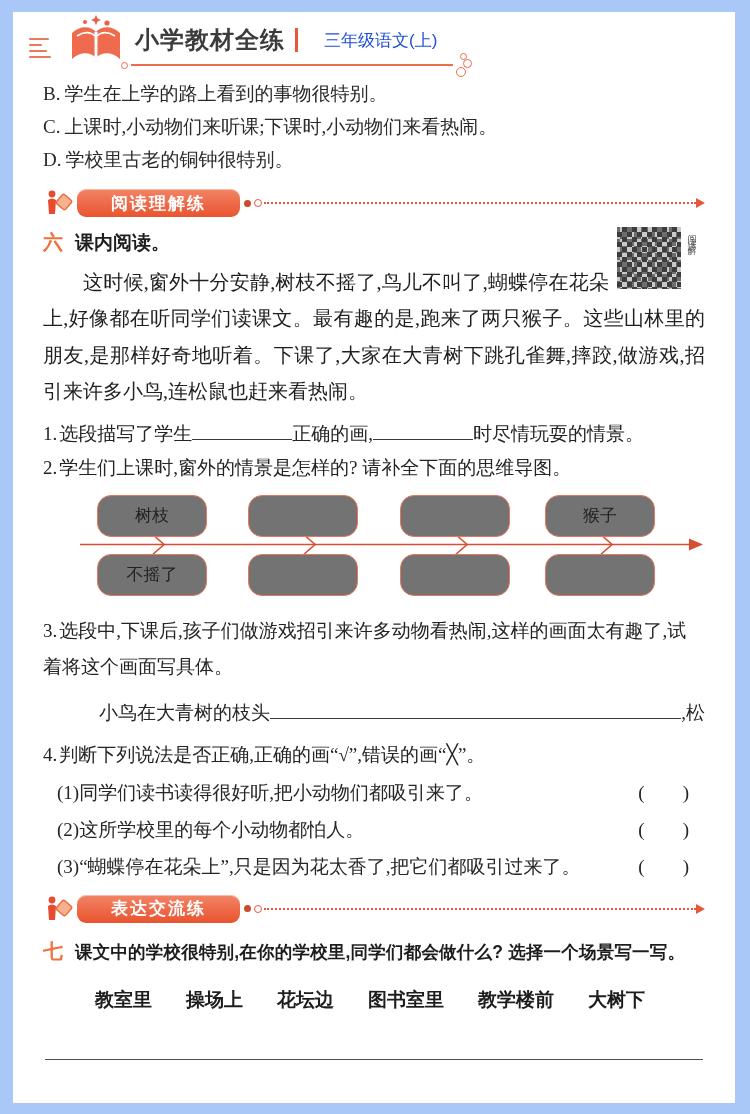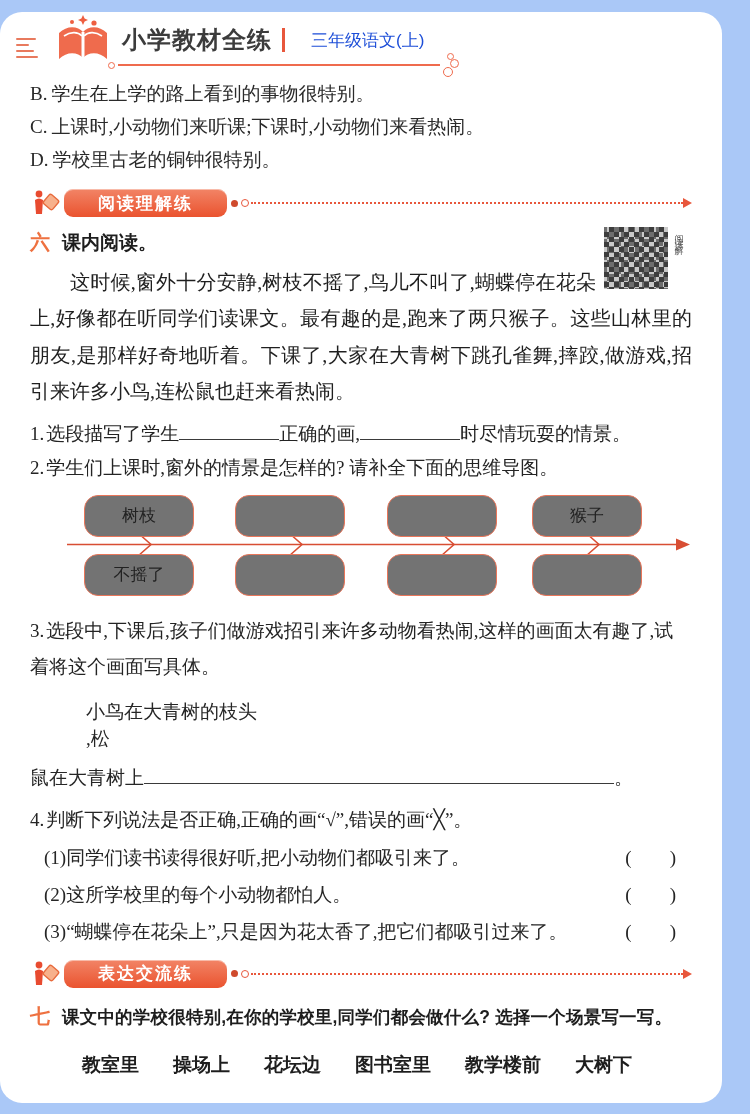--- a/index.html
+++ b/index.html
@@ -4,23 +4,22 @@
 <style>
   html,body{margin:0;padding:0;}
   body{
     width:750px;height:1114px;position:relative;
     background:#aac8f7;
     font-family:"Liberation Serif","DejaVu Serif",serif;
     color:#262626;
     overflow:hidden;
   }
   .page{
-    position:absolute;left:0;top:12px;width:722px;height:1091px;
+    position:absolute;left:13px;top:12px;width:722px;height:1091px;
     background:#ffffff;
-    border-radius:22px;
   }
   .content{padding:0 30px;position:relative;}
 
   
   .hdr{position:relative;height:58px;padding-top:6px;}
   .speedlines{position:absolute;left:-14px;top:22px;}
   .speedlines i{display:block;height:2px;background:#e87a5e;border-radius:2px;margin:4px 0;}
   .speedlines i:nth-child(1){width:20px;}
   .speedlines i:nth-child(2){width:13px;}
   .speedlines i:nth-child(3){width:18px;}
@@ -90,21 +89,21 @@
     position:absolute;width:108px;height:40px;border:1.6px solid #e9765a;border-radius:14px;
     display:flex;align-items:center;justify-content:center;
     font-size:17px;color:#222;background:#737373;z-index:2;
   }
   .fb-box.t{top:2px;} .fb-box.b{top:61px;}
   .fb-svg{position:absolute;left:0;top:0;z-index:1;}
 
   
   .fill{display:flex;align-items:baseline;font-size:19px;line-height:26px;margin:12px 0 10px 0;}
   .fill .uline{border-bottom:1.3px solid #3a3a3a;height:1em;}
-  .fill.f1{margin-left:56px;margin-top:14px;flex-direction:column;}
+  .fill.f1{margin-left:56px;margin-top:14px;}
   .fill.f1 .uline{flex:1;}
   .fill.f2 .uline{width:470px;flex:0 0 auto;}
 
   
   .judge{display:flex;justify-content:space-between;align-items:center;
          font-size:19px;line-height:24px;margin:13px 16px 13px 14px;}
   .bracket{white-space:pre;font-size:19px;color:#242424;flex:0 0 auto;margin-left:10px;}
 
   
   .q7{display:flex;align-items:baseline;margin-top:13px;white-space:nowrap;}
@@ -217,25 +216,20 @@
       </div>
 
       <div class="qline" style="margin-top:14px;line-height:36px;margin-bottom:0;">
         <span class="qn">3.</span><span>选段中,下课后,孩子们做游戏招引来许多动物看热闹,这样的画面太有趣了,试着将这个画面写具体。</span>
       </div>
       <div class="fill f1">
         <span>小鸟在大青树的枝头</span>
         <span class="uline"></span>
         <span>,松</span>
       </div>
-      <div class="fill f2">
-        <span>鼠在大青树上</span>
-        <span class="uline"></span>
-        <span>。</span>
-      </div>
 
       <div class="qline" style="margin-top:16px;">
         <span class="qn">4.</span><span>判断下列说法是否正确,正确的画“√”,错误的画“╳”。</span>
       </div>
       <div class="judge">
         <span>(1)同学们读书读得很好听,把小动物们都吸引来了。</span>
         <span class="bracket">(　　)</span>
       </div>
       <div class="judge">
         <span>(2)这所学校里的每个小动物都怕人。</span>

